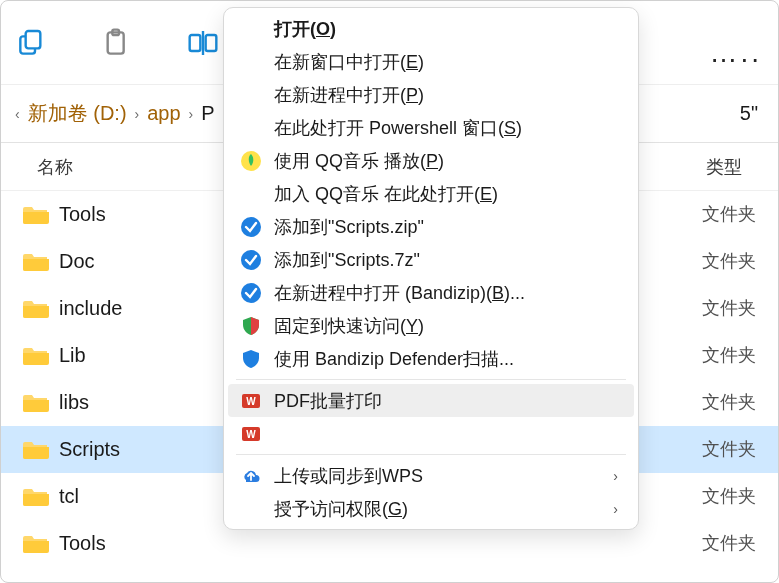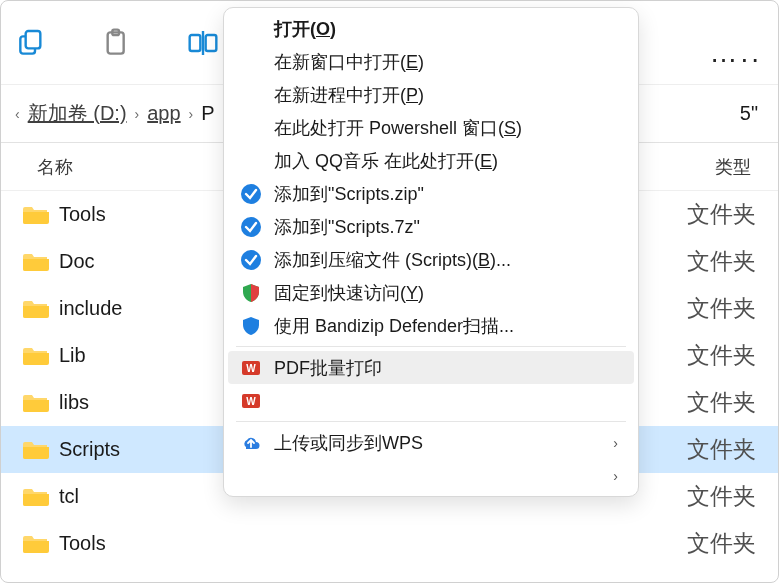--- a/index.html
+++ b/index.html
@@ -35,48 +35,48 @@
   
   .breadcrumb-row {
     height: 58px;
     display: flex; align-items: center;
     gap: 8px;
     padding-left: 14px;
     font-size: 20px;
     border-bottom: 1px solid #e2e2e2;
     position: relative;
   }
-  .crumb { color: #404040; text-decoration: underline; }
+  .crumb { color: #a16207; }
   .chev { color: #6a6a6a; font-size: 14px; }
   .crumb-trunc { color: #1a1a1a; }
   .trunc-right { position:absolute; right: 20px; color:#1a1a1a; font-size: 20px; }
   
   .list-header {
     height: 48px;
     border-bottom: 1px solid #efefef;
     display: flex; align-items: center;
     padding-left: 36px;
     font-size: 18px; color: #3a3a3a;
     position: relative;
   }
-  .hdr-type { position:absolute; right: 27px; }
+  .hdr-type { position:absolute; right: 36px; }
   
   .file-list { }
   .file-row {
     height: 47px;
     display: flex; align-items: center;
     padding-left: 22px;
     font-size: 20px;
     position: relative;
     border-bottom: 1px solid transparent;
   }
   .file-row.selected { background: #cfe8ff; }
   .folder-icon { width: 26px; height: 20px; margin-right: 10px; display:inline-block; }
   .folder-icon svg { width:26px; height:20px; }
-  .file-type { position: absolute; right: 22px; color: #505050; font-size: 23px; }
+  .file-type { position: absolute; right: 22px; color: #505050; font-size: 18px; }
 
   
   .context-menu {
     position: absolute;
     left: 222px; top: 6px;
     width: 416px;
     background: #fff;
     border: 1px solid #d8d8d8;
     border-radius: 10px;
     box-shadow: 0 8px 22px rgba(0,0,0,0.12);
@@ -253,20 +253,29 @@
       <span class="cm-icon"></span>
       <span class="cm-label"><span>在新进程中打开(</span><span class="ul">P</span><span>)</span></span>
     </div>
 
 
     <div class="cm-item">
       <span class="cm-icon"></span>
       <span class="cm-label"><span>在此处打开 Powershell 窗口(</span><span class="ul">S</span><span>)</span></span>
     </div>
 
+    <div class="cm-item">
+      <span class="cm-icon">
+        <svg viewBox="0 0 22 22">
+            <circle cx="11" cy="11" r="10" fill="#ffe24a"></circle>
+            <path d="M11 4c-3 2-3 8 0 12 4-5 2-10 0-12z" fill="#33c060"></path>
+          </svg>
+      </span>
+      <span class="cm-label"><span>使用 QQ音乐 播放(</span><span class="ul">P</span><span>)</span></span>
+    </div>
 
     <div class="cm-item">
       <span class="cm-icon"></span>
       <span class="cm-label"><span>加入 QQ音乐 在此处打开(</span><span class="ul">E</span><span>)</span></span>
     </div>
 
     <div class="cm-item">
       <span class="cm-icon">
         <svg viewBox="0 0 22 22">
             <circle cx="11" cy="11" r="10" fill="#1e7fe0"></circle>
@@ -286,21 +295,21 @@
       <span class="cm-label">添加到"Scripts.7z"</span>
     </div>
 
     <div class="cm-item">
       <span class="cm-icon">
         <svg viewBox="0 0 22 22">
             <circle cx="11" cy="11" r="10" fill="#1e7fe0"></circle>
             <path d="M6 11l4 4 6-8" stroke="#fff" stroke-width="2.4" fill="none" stroke-linecap="round"></path>
           </svg>
       </span>
-      <span class="cm-label"><span>添加到压缩文件 (Scripts)(</span><span class="ul">B</span><span>)...</span></span>
+      <span class="cm-label"><span>在新进程中打开 (Bandizip)(</span><span class="ul">B</span><span>)...</span></span>
     </div>
 
     <div class="cm-item">
       <span class="cm-icon">
         <svg viewBox="0 0 22 22">
             <path d="M11 2l8 3v5c0 5-4 9-8 10-4-1-8-5-8-10V5z" fill="#2fa850"></path>
             <path d="M11 2v18c4-1 8-5 8-10V5z" fill="#e04040"></path>
           </svg>
       </span>
       <span class="cm-label"><span>固定到快速访问(</span><span class="ul">Y</span><span>)</span></span>
@@ -344,18 +353,19 @@
             <path d="M6 15a4 4 0 0 1 1-7 5 5 0 0 1 9 2 3.5 3.5 0 0 1 0 7H6z" fill="#2b7de0"></path>
             <path d="M11 8v7M8 11l3-3 3 3" stroke="#fff" stroke-width="1.8" fill="none" stroke-linecap="round"></path>
           </svg>
       </span>
       <span class="cm-label">上传或同步到WPS</span>
       <span class="cm-sub">›</span>
     </div>
 
     <div class="cm-item">
       <span class="cm-icon"></span>
+      <span class="cm-label"><span>授予访问权限(</span><span class="ul">G</span><span>)</span></span>
       <span class="cm-sub">›</span>
     </div>
 
   </div>
 
 </div>
 
 </body></html>

